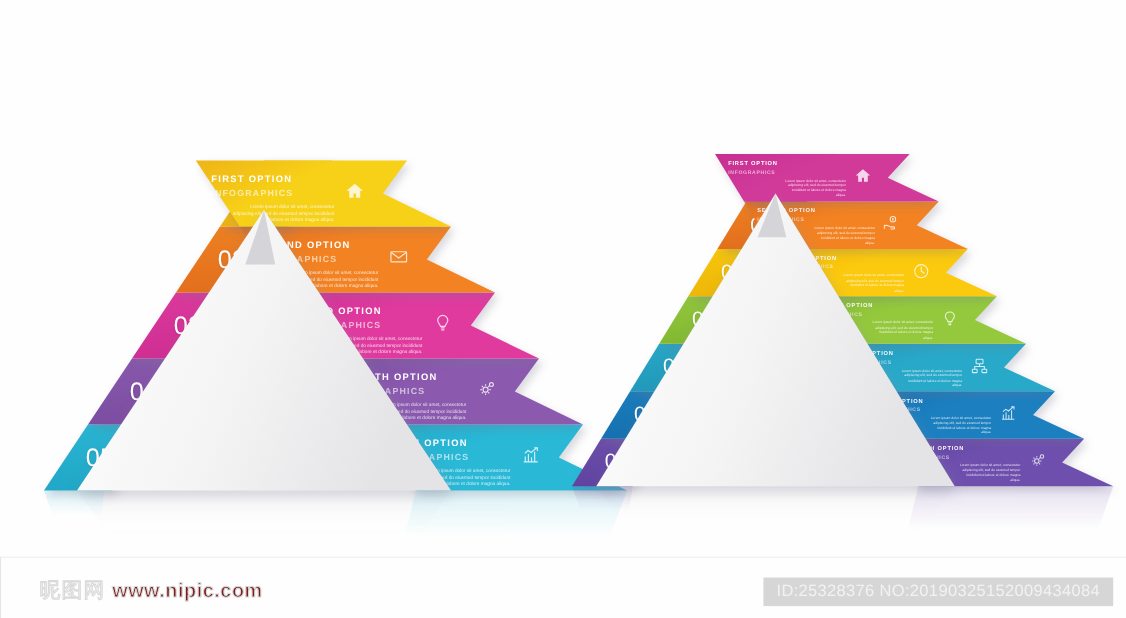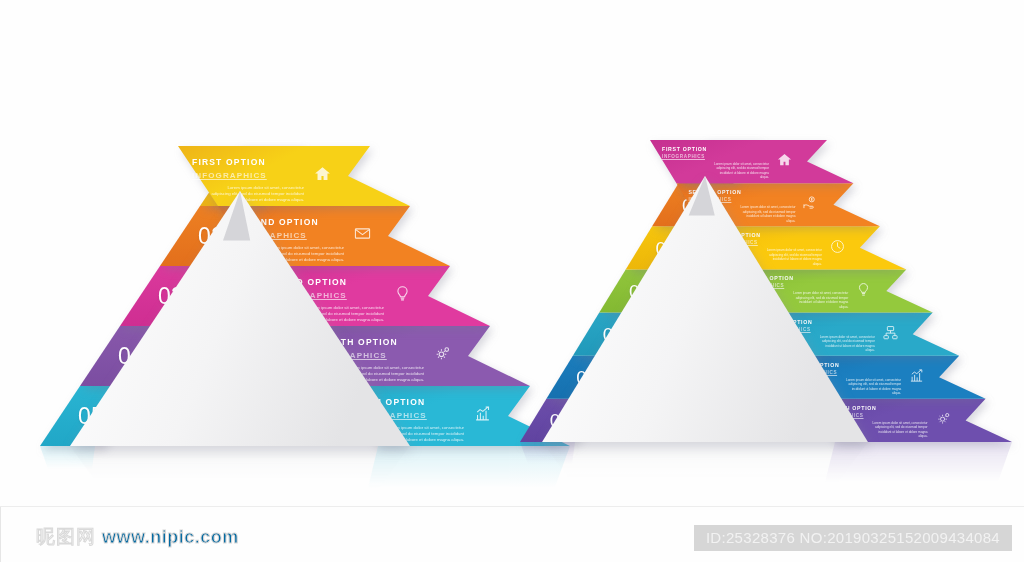--- a/index.html
+++ b/index.html
@@ -28,21 +28,21 @@
     pointer-events:none;white-space:nowrap;
   }
   
   .labelbox{position:absolute;pointer-events:none;}
   .ttl{
     font-weight:bold;letter-spacing:.14em;color:#ffffff;
     white-space:nowrap;text-transform:uppercase;
   }
   .sub{
     font-weight:bold;letter-spacing:.14em;color:rgba(255,255,255,.62);
-    white-space:nowrap;text-transform:uppercase;text-decoration:underline;
+    white-space:nowrap;text-transform:uppercase;
   }
   .body{
     color:rgba(255,255,255,.80);text-align:right;line-height:1.45;
   }
   .iconwrap{position:absolute;opacity:.80;}
   .iconwrap svg{width:100%;height:100%;display:block;}
 
   
   .core{position:absolute;filter:drop-shadow(2px 5px 6px rgba(140,140,160,.30));}
   .core svg{display:block;overflow:visible;}
@@ -58,21 +58,21 @@
   }
   .wm{
     position:absolute;left:36px;top:524px;display:flex;align-items:center;gap:6px;
   }
   .wm-cn{
     font-size:19px;color:#ffffff;letter-spacing:1px;
     -webkit-text-stroke:1px #d9d9d9;text-stroke:1px #d9d9d9;
     font-family:"DejaVu Sans",sans-serif;
   }
   .wm-url{
-    font-size:18px;color:#0369a1;letter-spacing:.5px;font-weight:bold;
+    font-size:18px;color:#7f1d1d;letter-spacing:.5px;font-weight:bold;
     -webkit-text-stroke:1px #d9d9d9;
   }
   .idbadge{
     position:absolute;right:12px;top:525px;
     background:#d6d6d6;color:#f2f2f2;font-size:15px;
     padding:4px 12px 5px 12px;letter-spacing:.3px;white-space:nowrap;
   }
   .vline{position:absolute;left:0;top:506px;width:1px;height:56px;background:#e6e6e6;}
 </style>
 </head>

